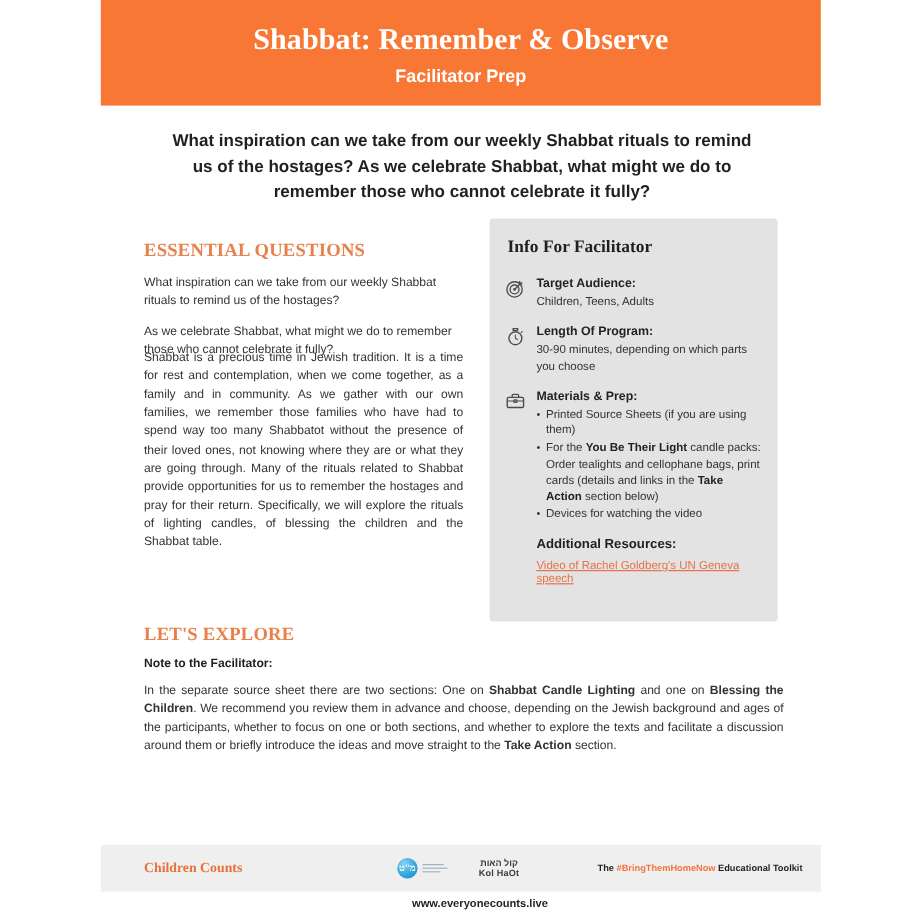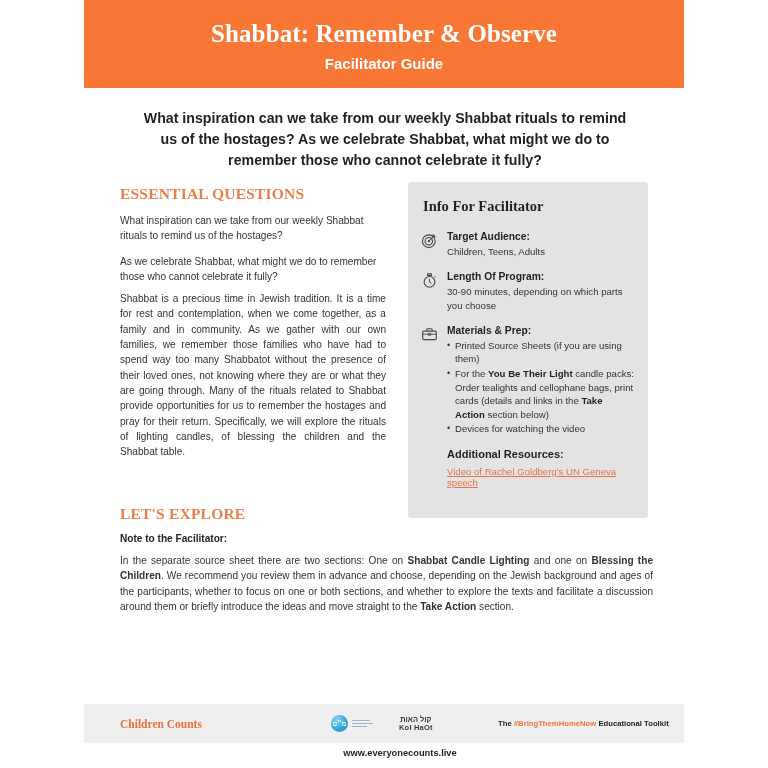--- a/index.html
+++ b/index.html
@@ -62,21 +62,21 @@
     position: absolute;
     left: 120px; top: 184px;
     width: 266px;
   }
   .sec-head {
     font-family: "Liberation Serif", serif;
     font-weight: bold;
     font-size: 15.5px;
     color: #E8804A;
     letter-spacing: .2px;
-    margin: 1px 0 10px 0;
+    margin: 16px 0 10px 0;
   }
   .body-txt {
     font-size: 10.1px;
     color: #333335;
     line-height: 1.52;
     margin: 0 0 10px 0;
   }
   .just { text-align: justify; }
 
   .framing-wrap { position: absolute; left: 120px; top: 291px; width: 266px; }
@@ -233,21 +233,21 @@
     margin-left: 16px;
   }
 </style>
 </head>
 <body>
 
 <div class="page">
 
   <div class="header">
     <div class="header-title">Shabbat: Remember &amp; Observe</div>
-    <div class="header-sub">Facilitator Guide</div>
+    <div class="header-sub">Facilitator Prep</div>
   </div>
 
   <div class="big-question">What inspiration can we take from our weekly Shabbat rituals to remind us of the hostages? As we celebrate Shabbat, what might we do to remember those who cannot celebrate it fully?</div>
 
   <div class="col-left">
     <div class="sec-head">ESSENTIAL QUESTIONS</div>
     <p class="body-txt">What inspiration can we take from our weekly Shabbat rituals to remind us of the hostages?</p>
     <p class="body-txt">As we celebrate Shabbat, what might we do to remember those who cannot celebrate it fully?</p>
   </div>
 

